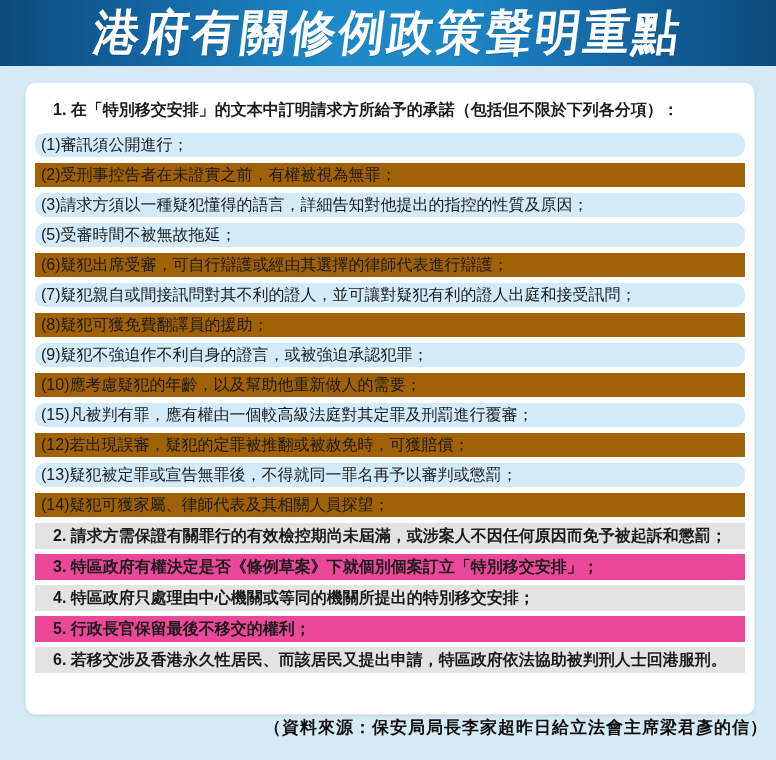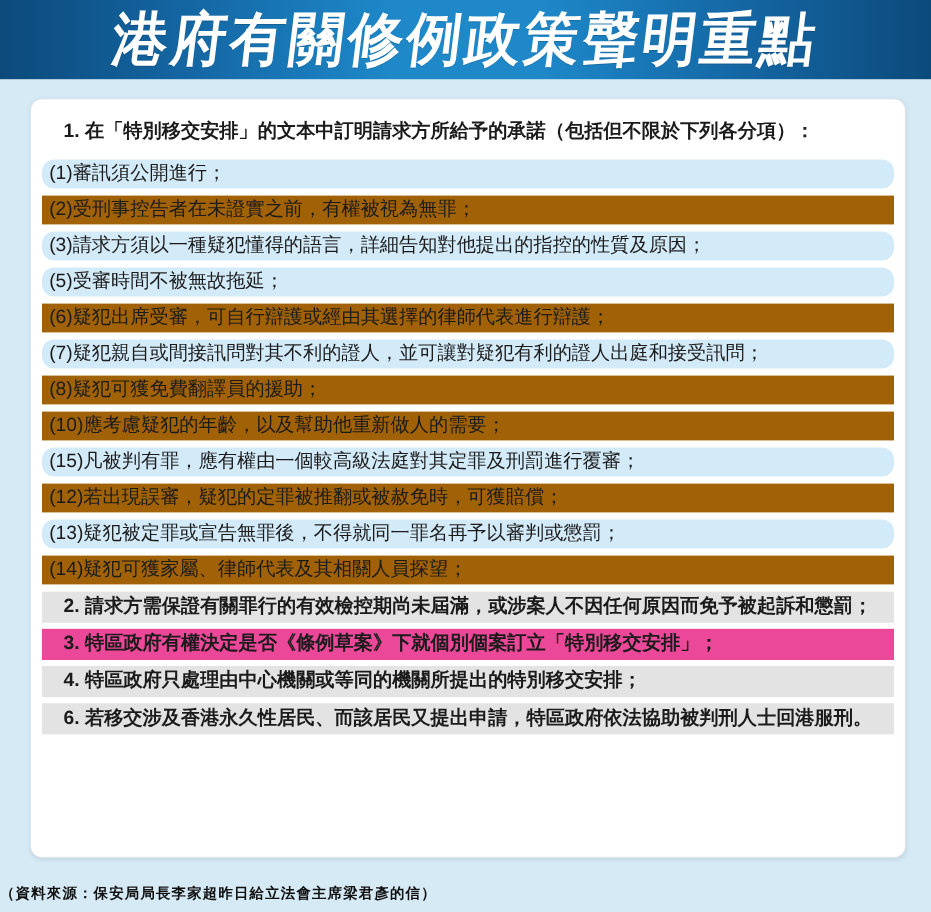--- a/index.html
+++ b/index.html
@@ -58,22 +58,23 @@
     font-weight:bold;
     padding-left:18px;
     height:26px;line-height:26px;
     margin-bottom:5px;
   }
   .row.grey-bold{ background:#e3e3e3; }
   .row.white-bold{ background:#ec4899; }
   .source{
     position:absolute;
     left:0;right:8px;
-    top:736px;
-    font-size:12px;
+    top:716px;
+    text-align:right;
+    font-size:17px;
     font-weight:bold;
     color:#111111;
     letter-spacing:1px;
   }
 </style>
 </head>
 <body>
 
 <div class="header">
   <div class="header-title">港府有關修例政策聲明重點</div>
@@ -82,25 +83,27 @@
 <div class="card">
   <div>
       <div class="row heading">1. 在「特別移交安排」的文本中訂明請求方所給予的承諾（包括但不限於下列各分項）：</div>
       <div class="row blue">(1)審訊須公開進行；</div>
       <div class="row white">(2)受刑事控告者在未證實之前，有權被視為無罪；</div>
       <div class="row blue">(3)請求方須以一種疑犯懂得的語言，詳細告知對他提出的指控的性質及原因；</div>
       <div class="row blue">(5)受審時間不被無故拖延；</div>
       <div class="row white">(6)疑犯出席受審，可自行辯護或經由其選擇的律師代表進行辯護；</div>
       <div class="row blue">(7)疑犯親自或間接訊問對其不利的證人，並可讓對疑犯有利的證人出庭和接受訊問；</div>
       <div class="row white">(8)疑犯可獲免費翻譯員的援助；</div>
+      <div class="row blue">(9)疑犯不強迫作不利自身的證言，或被強迫承認犯罪；</div>
       <div class="row white">(10)應考慮疑犯的年齡，以及幫助他重新做人的需要；</div>
       <div class="row blue">(15)凡被判有罪，應有權由一個較高級法庭對其定罪及刑罰進行覆審；</div>
       <div class="row white">(12)若出現誤審，疑犯的定罪被推翻或被赦免時，可獲賠償；</div>
       <div class="row blue">(13)疑犯被定罪或宣告無罪後，不得就同一罪名再予以審判或懲罰；</div>
       <div class="row white">(14)疑犯可獲家屬、律師代表及其相關人員探望；</div>
       <div class="row grey-bold">2. 請求方需保證有關罪行的有效檢控期尚未屆滿，或涉案人不因任何原因而免予被起訴和懲罰；</div>
       <div class="row white-bold">3. 特區政府有權決定是否《條例草案》下就個別個案訂立「特別移交安排」；</div>
       <div class="row grey-bold">4. 特區政府只處理由中心機關或等同的機關所提出的特別移交安排；</div>
+      <div class="row white-bold">5. 行政長官保留最後不移交的權利；</div>
       <div class="row grey-bold">6. 若移交涉及香港永久性居民、而該居民又提出申請，特區政府依法協助被判刑人士回港服刑。</div>
     </div>
 </div>
 
 <div class="source">（資料來源：保安局局長李家超昨日給立法會主席梁君彥的信）</div>
 
 </body></html>

